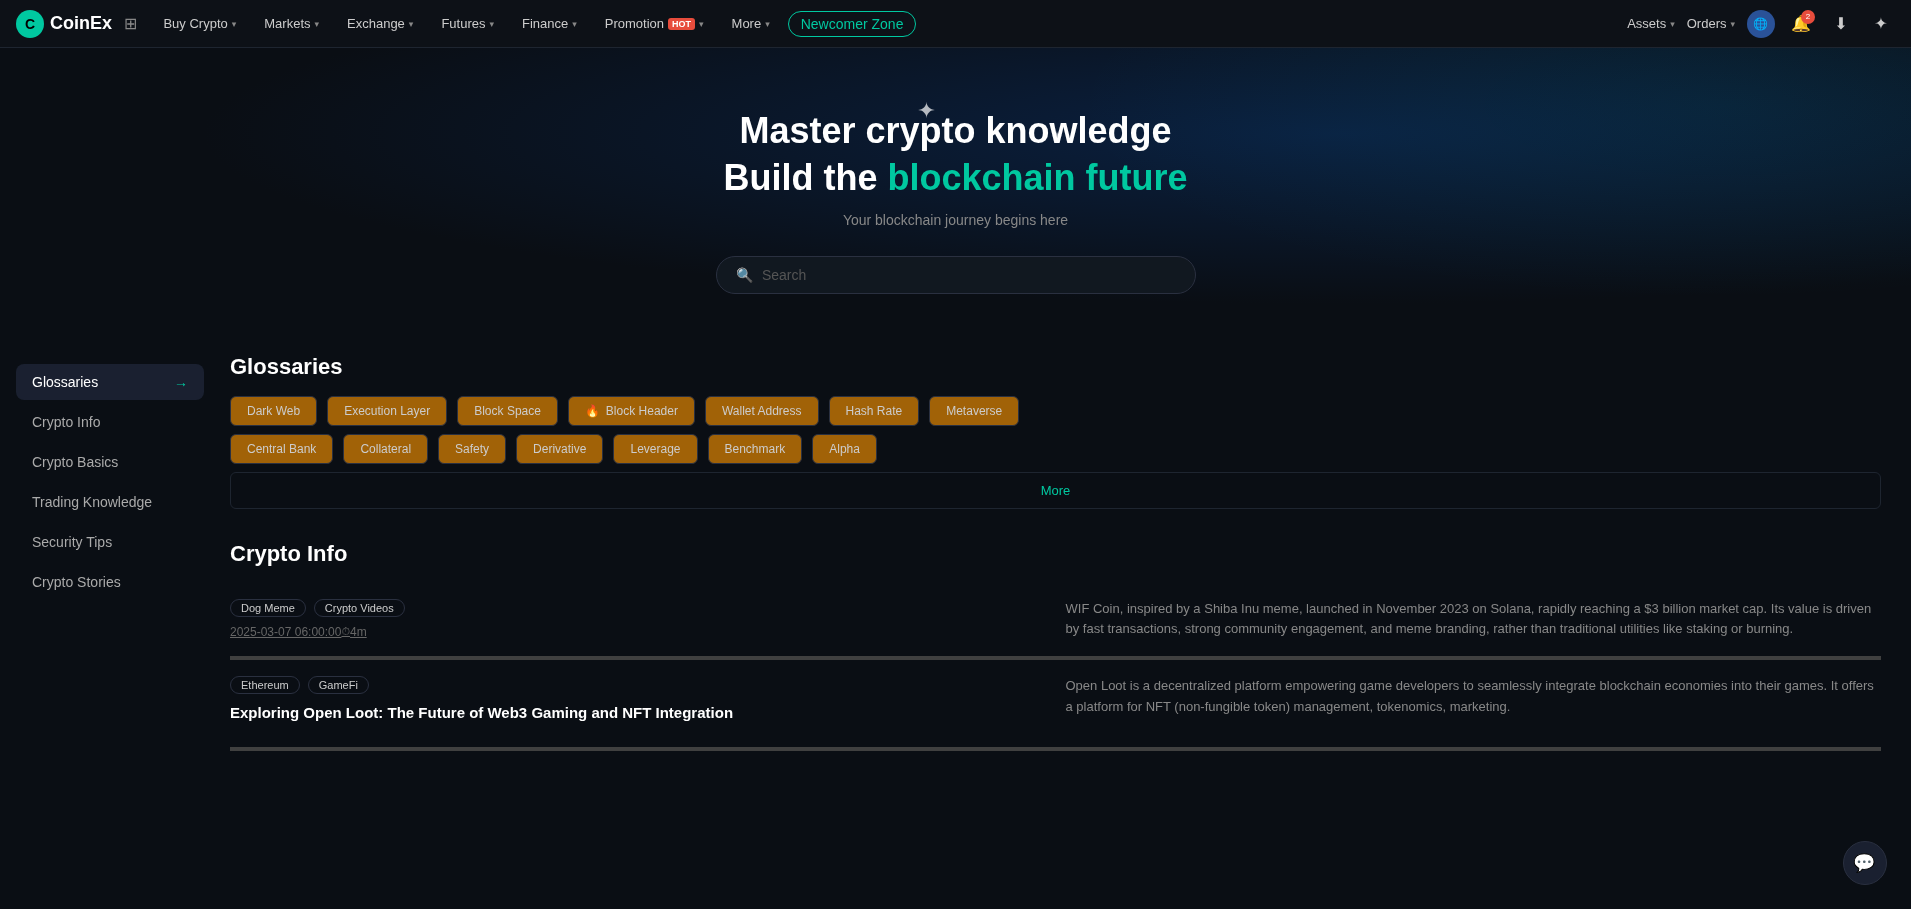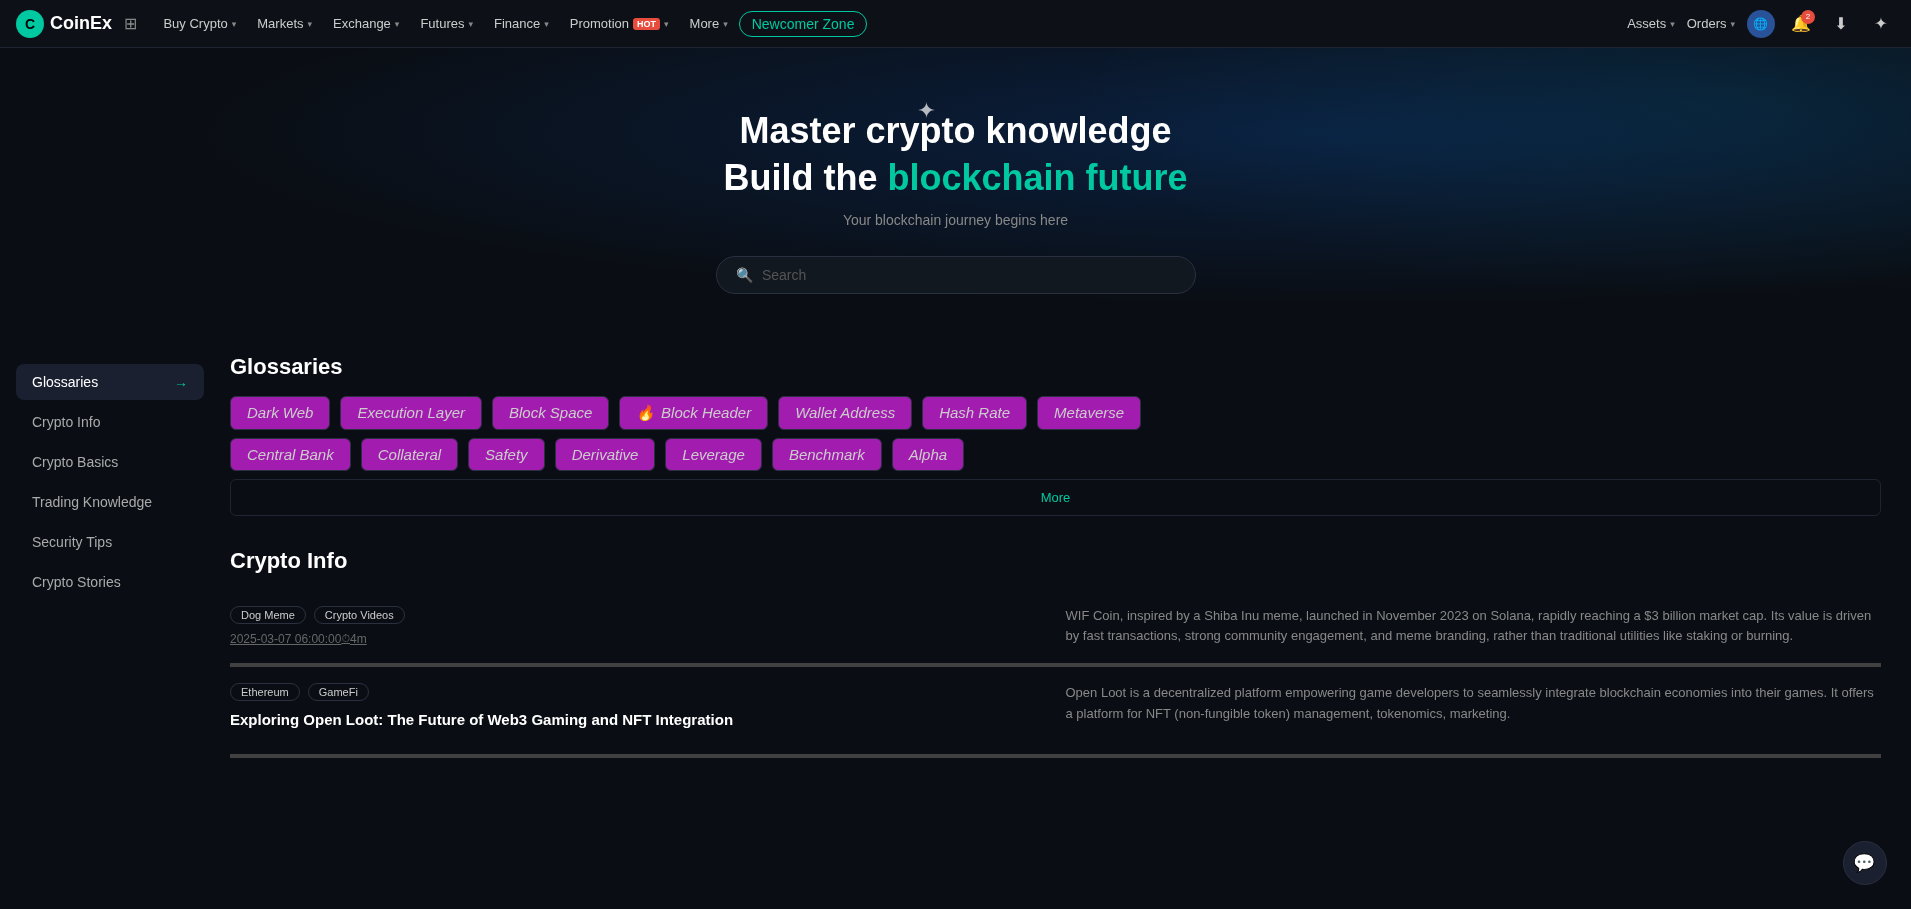--- a/index.html
+++ b/index.html
@@ -47,21 +47,21 @@
     }
     .nav-grid-icon {
       margin-right: 16px;
       color: #888;
       font-size: 16px;
       cursor: pointer;
     }
     .nav-links {
       display: flex;
       align-items: center;
-      gap: 1px;
+      gap: 8px;
       flex: 1;
     }
     .nav-item {
       padding: 6px 10px;
       font-size: 13px;
       color: #ccc;
       cursor: pointer;
       border-radius: 4px;
       display: flex;
       align-items: center;
@@ -258,29 +258,28 @@
     .tag-grid {
       display: flex;
       flex-wrap: wrap;
       gap: 10px;
       margin-bottom: 8px;
     }
     .tag-item {
       border: 1px solid #2a3040;
       border-radius: 6px;
       padding: 7px 16px;
-      font-size: 15px;
+      font-size: 12px;
       color: #ccc;
       cursor: pointer;
-      background: #a21caf;
+      background: #a16207;
       display: flex;
       align-items: center;
       gap: 6px;
       white-space: nowrap;
-      font-style: italic;
     }
     .more-link {
       text-align: center;
       padding: 10px;
       color: #00c8a0;
       font-size: 13px;
       cursor: pointer;
       border: 1px solid #1e2530;
       border-radius: 6px;
       margin-top: 4px;

